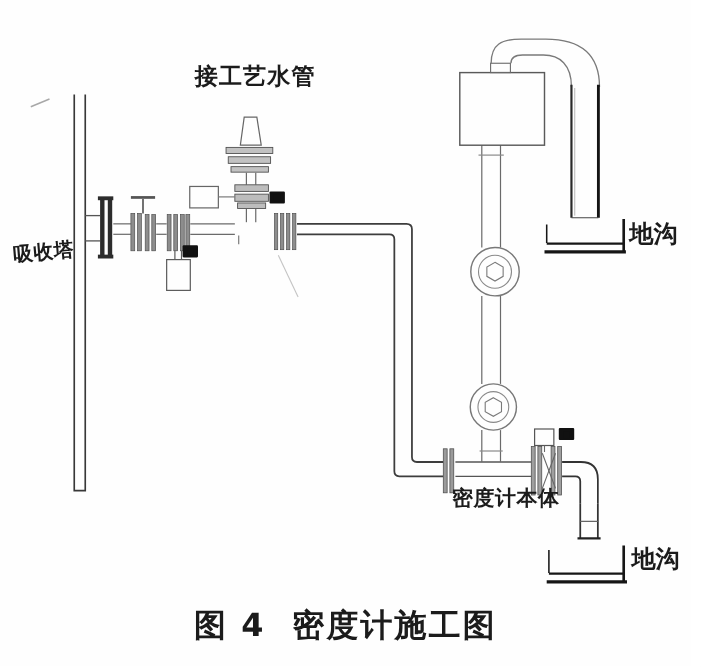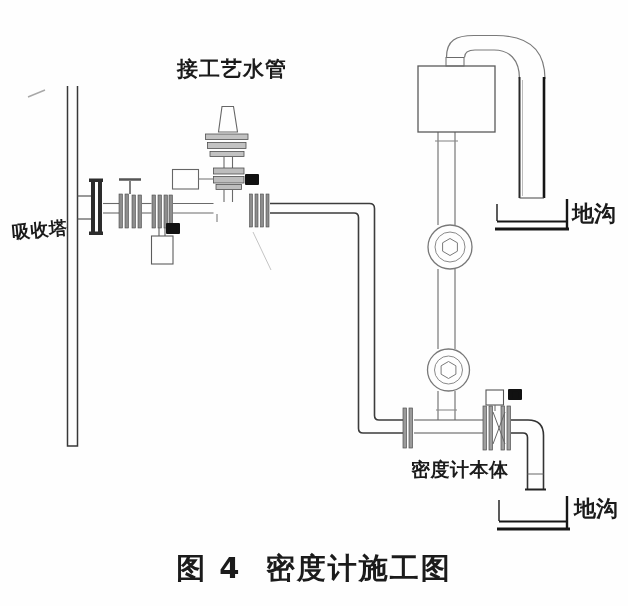--- a/index.html
+++ b/index.html
@@ -6,21 +6,21 @@
   #stage{
     position:relative;width:628px;height:606px;background:#fefefe;overflow:hidden;
     font-family:"DejaVu Sans","Liberation Sans",sans-serif;color:#1b1b1b;
   }
   #diagram-svg{position:absolute;left:0;top:0;}
   .lbl{position:absolute;font-weight:700;white-space:pre;line-height:1.05;}
   .lbl-process{left:177px;top:58px;font-size:21px;letter-spacing:1px;}
   .lbl-tower{left:12px;top:221px;font-size:18px;transform:rotate(-5deg);letter-spacing:0.5px;}
   .lbl-trench-u{left:572px;top:202px;font-size:22px;}
   .lbl-trench-l{left:574px;top:497px;font-size:22px;}
-  .lbl-density{left:411px;top:460px;font-size:19px;letter-spacing:0.5px;}
+  .lbl-density{left:411px;top:444px;font-size:19px;letter-spacing:0.5px;}
   .caption{position:absolute;left:0;right:0;top:549px;text-align:center;
     font-size:29px;font-weight:700;letter-spacing:2px;white-space:pre;}
   .valve-tag{
     position:absolute;width:14px;height:11px;background:#111;border-radius:1px;
     color:#111;font-size:8px;line-height:11px;overflow:hidden;text-align:center;
   }
   .tag1{left:166px;top:223px;}
   .tag2{left:245px;top:174px;}
   .tag3{left:508px;top:389px;}
 </style>

